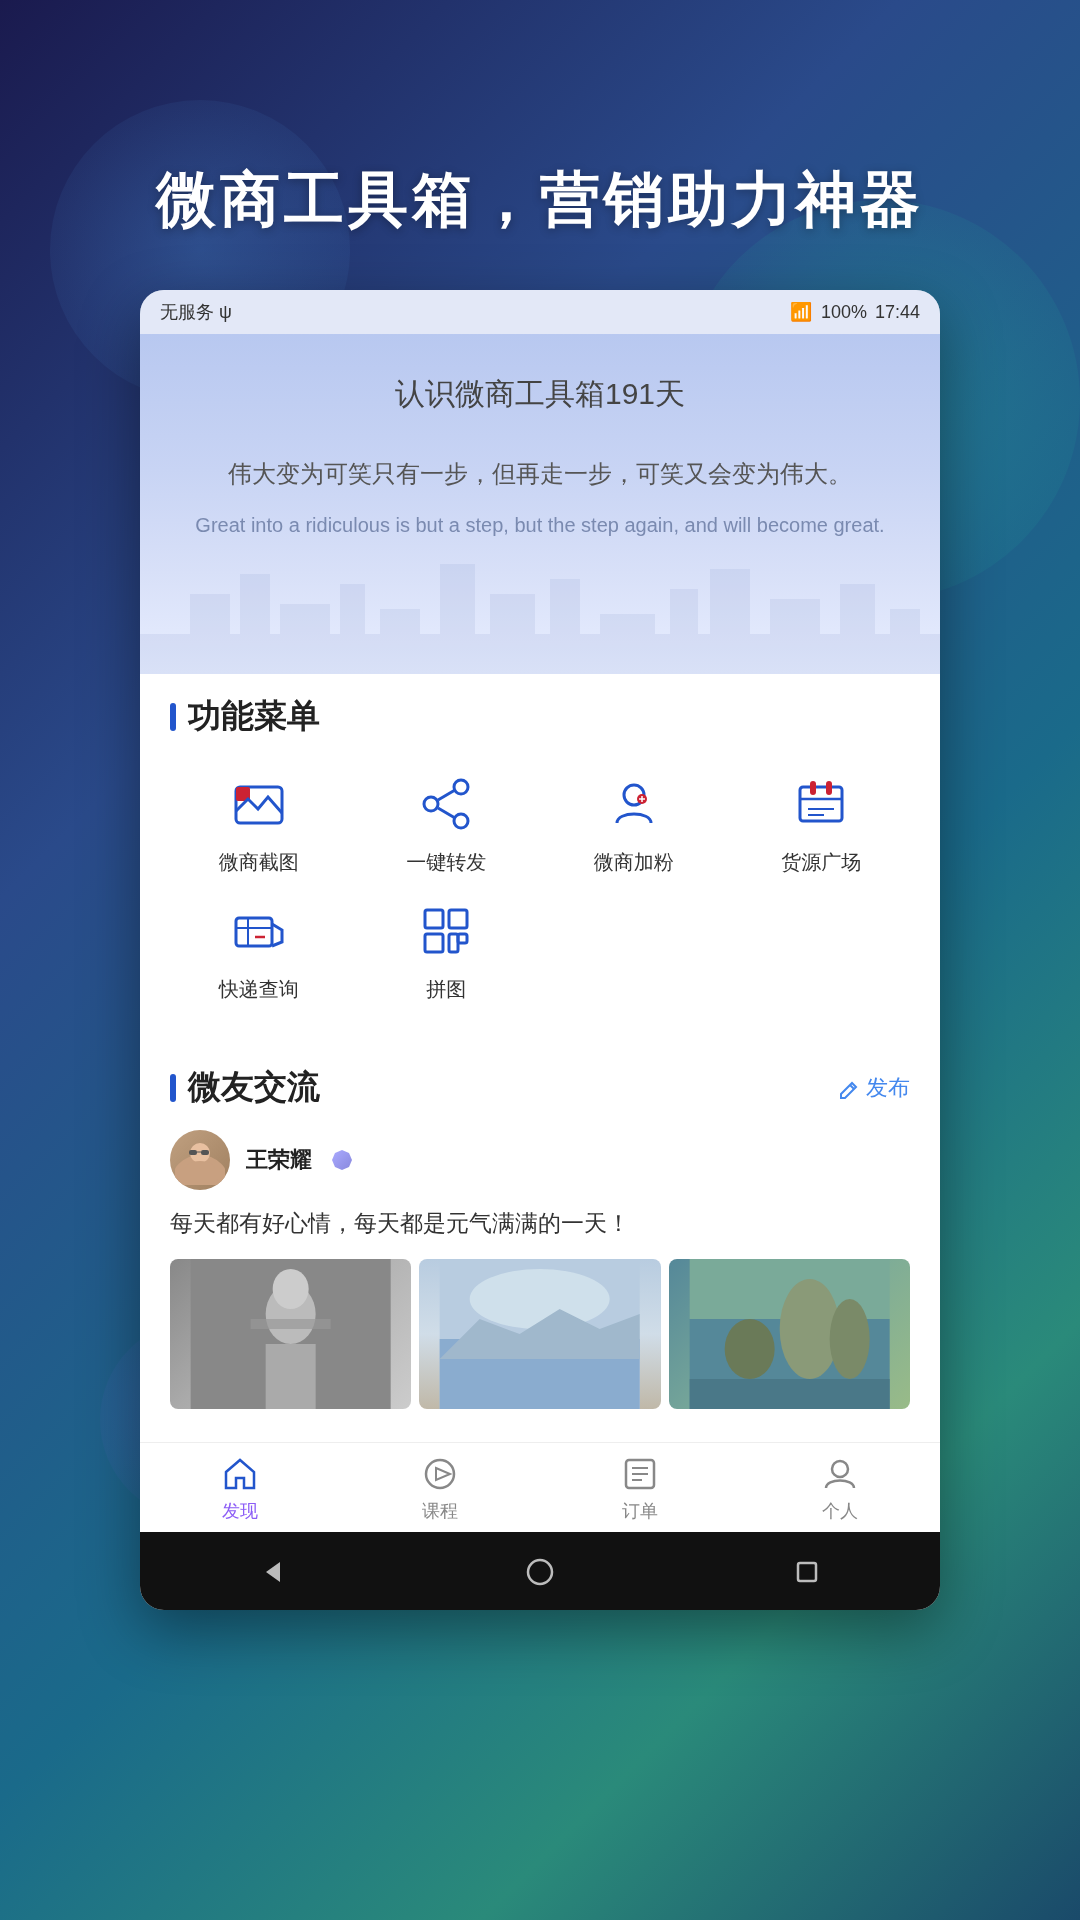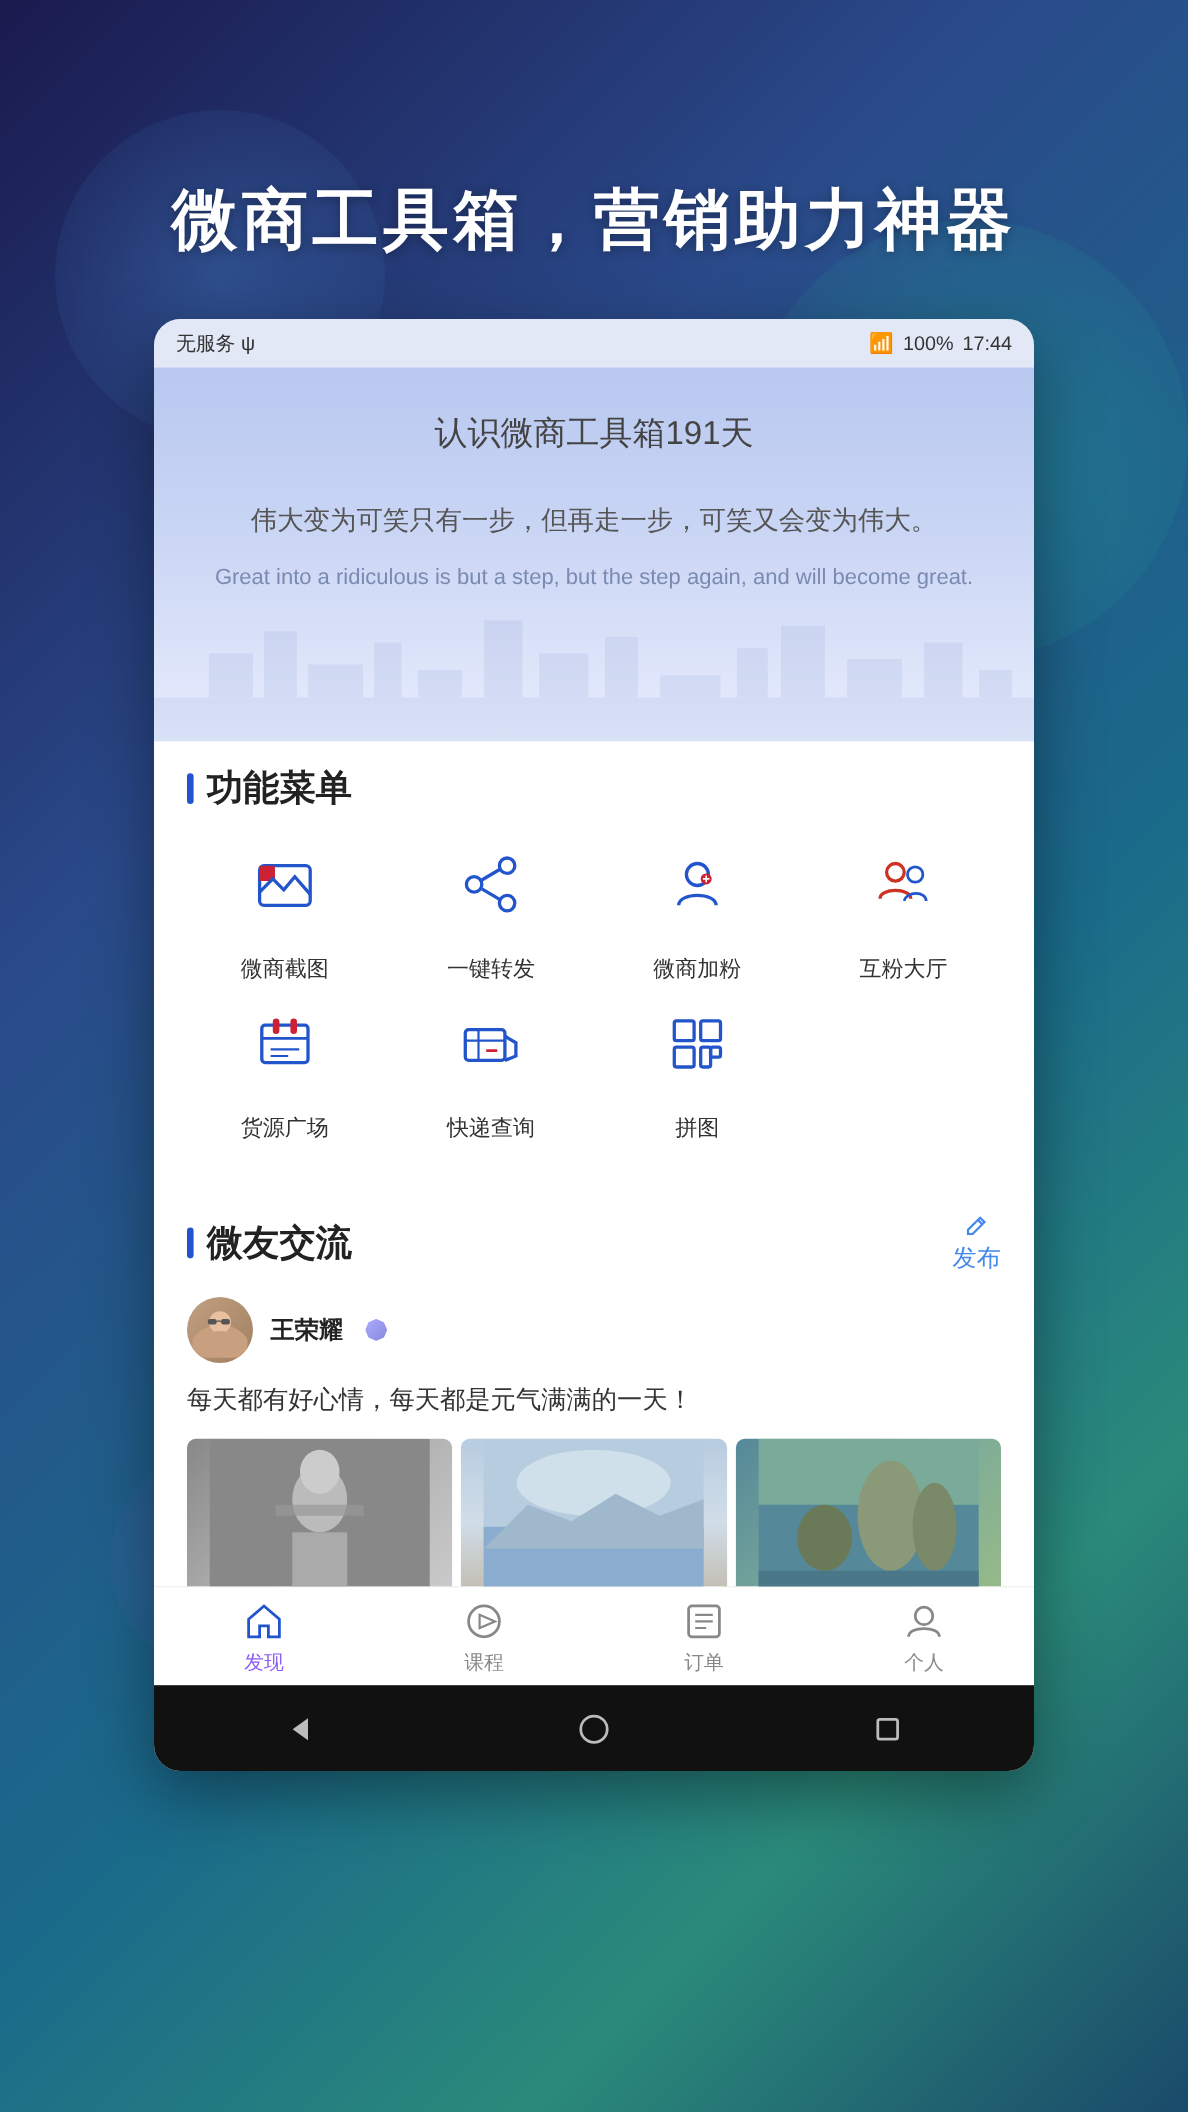--- a/index.html
+++ b/index.html
@@ -141,35 +141,34 @@
       font-weight: 700;
       color: #222;
     }
     .section-action {
       margin-left: auto;
       font-size: 22px;
       color: #4488ee;
       display: flex;
       align-items: center;
       gap: 6px;
-      flex-direction: column;
     }
 
     
     .menu-grid {
       display: grid;
       grid-template-columns: repeat(4, 1fr);
       gap: 20px 10px;
       padding: 10px 0;
     }
     .menu-item {
       display: flex;
       flex-direction: column;
       align-items: center;
-      gap: 28px;
+      gap: 10px;
       cursor: pointer;
     }
     .menu-icon {
       width: 70px;
       height: 70px;
       display: flex;
       align-items: center;
       justify-content: center;
     }
     .menu-icon svg {
@@ -372,31 +371,20 @@
               <circle cx="27" cy="18" r="10" stroke="#2255cc" stroke-width="3"></circle>
               <path d="M10 46 C10 34 44 34 44 46" stroke="#2255cc" stroke-width="3" fill="none"></path>
               <circle cx="35" cy="22" r="5" fill="#cc2233"></circle>
               <line x1="35" y1="19" x2="35" y2="25" stroke="white" stroke-width="1.5"></line>
               <line x1="32" y1="22" x2="38" y2="22" stroke="white" stroke-width="1.5"></line>
             </svg>
           </div>
           <span class="menu-label">微商加粉</span>
         </div>
 
-        <div class="menu-item">
-          <div class="menu-icon">
-            <svg viewBox="0 0 54 54" fill="none">
-              <circle cx="20" cy="16" r="8" stroke="#cc3322" stroke-width="3"></circle>
-              <path d="M6 40 C6 30 34 30 34 40" stroke="#cc3322" stroke-width="3" fill="none"></path>
-              <circle cx="38" cy="18" r="7" stroke="#2255cc" stroke-width="2.5"></circle>
-              <path d="M28 42 C30 33 48 33 48 42" stroke="#2255cc" stroke-width="2.5" fill="none"></path>
-            </svg>
-          </div>
-          <span class="menu-label">互粉大厅</span>
-        </div>
 
         <div class="menu-item">
           <div class="menu-icon">
             <svg viewBox="0 0 54 54" fill="none">
               <rect x="6" y="10" width="42" height="34" rx="3" stroke="#2255cc" stroke-width="3"></rect>
               <line x1="6" y1="22" x2="48" y2="22" stroke="#2255cc" stroke-width="2.5"></line>
               <rect x="16" y="4" width="6" height="14" rx="3" fill="#cc2233"></rect>
               <rect x="32" y="4" width="6" height="14" rx="3" fill="#cc2233"></rect>
               <line x1="14" y1="32" x2="40" y2="32" stroke="#2255cc" stroke-width="2"></line>
               <line x1="14" y1="38" x2="30" y2="38" stroke="#2255cc" stroke-width="2"></line>

